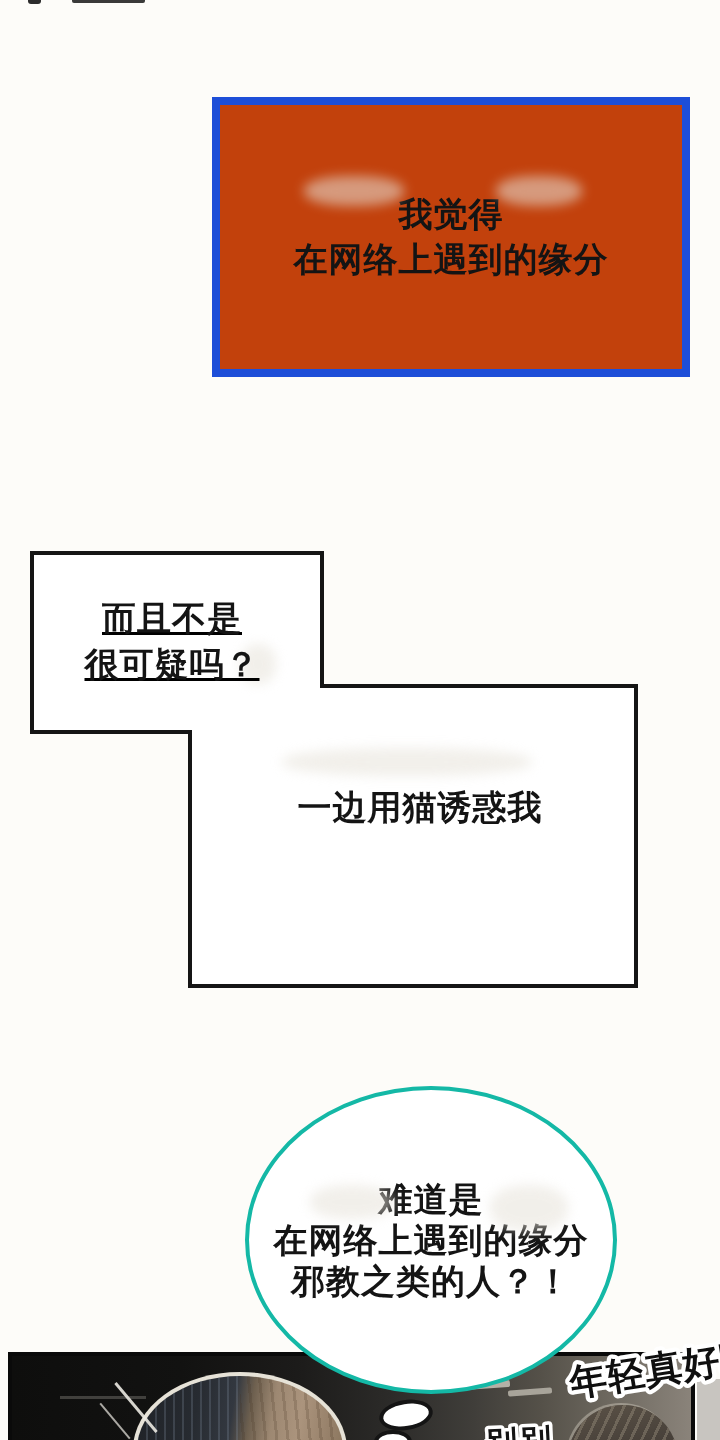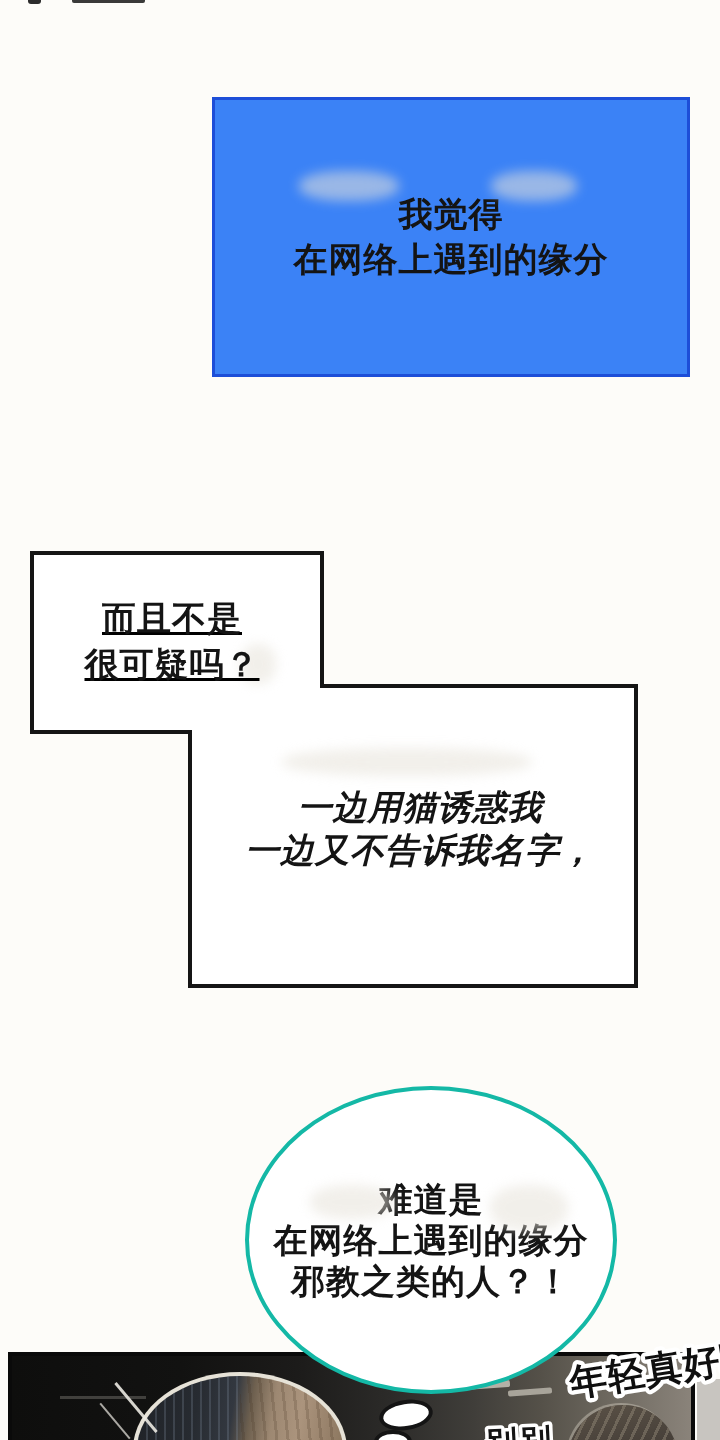--- a/index.html
+++ b/index.html
@@ -10,33 +10,33 @@
     -webkit-font-smoothing:antialiased;
   }
   .abs{position:absolute;}
   
   .mark1{left:28px;top:0;width:13px;height:4px;background:#2c2c2c;border-radius:0 0 3px 3px;}
   .mark2{left:72px;top:0;width:73px;height:3px;background:#3a3a3a;border-radius:0 0 2px 2px;}
 
   
   #box1{
     left:212px;top:97px;width:478px;height:280px;box-sizing:border-box;
-    border:3px solid #1d4ed8;background:#3b82f6;
+    border:8px solid #1d4ed8;background:#c2410c;
     display:flex;align-items:center;justify-content:center;z-index:2;
   }
   .dialog{color:#141414;font-weight:700;font-size:34px;line-height:45px;
     letter-spacing:1px;text-align:center;white-space:nowrap;}
   #thought .dialog{line-height:41px;font-size:34px;}
 
   
   #shape2{left:30px;top:551px;z-index:2;}
   #textA{left:42px;top:595px;width:260px;text-align:center;z-index:3;text-decoration:underline;}
   #textA .dialog{line-height:46px;}
   #textB{left:205px;top:786px;width:430px;text-align:center;z-index:3;}
-  #textB .dialog{line-height:43px;font-style:italic;}
+  #textB .dialog{line-height:43px;}
 
   
   .smudge{background:#e7e3da;opacity:.55;filter:blur(6px);border-radius:45%;}
 
   
   #panel{
     left:8px;top:1352px;width:687px;height:88px;box-sizing:border-box;
     border:4px solid #0a0a0a;border-bottom:none;overflow:hidden;z-index:1;
   }
   .panel-bg{left:0;top:0;right:0;bottom:0;
@@ -106,21 +106,20 @@
     <div class="dialog">
       <div>而且不是</div>
       <div>很可疑吗？</div>
     </div>
   </div>
 
   <div class="abs smudge" style="left:282px;top:748px;width:250px;height:28px;z-index:3;"></div>
   <div id="textB" class="abs">
     <div class="dialog">
       <div>一边用猫诱惑我</div>
-      <div>一边又不告诉我名字，</div>
     </div>
   </div>
 
   <div id="panel" class="abs">
     <div class="abs panel-bg"></div>
     <div class="abs dash"></div>
     <div class="abs bar1"></div>
     <div class="abs bar2"></div>
     <div class="abs bar3"></div>
 

